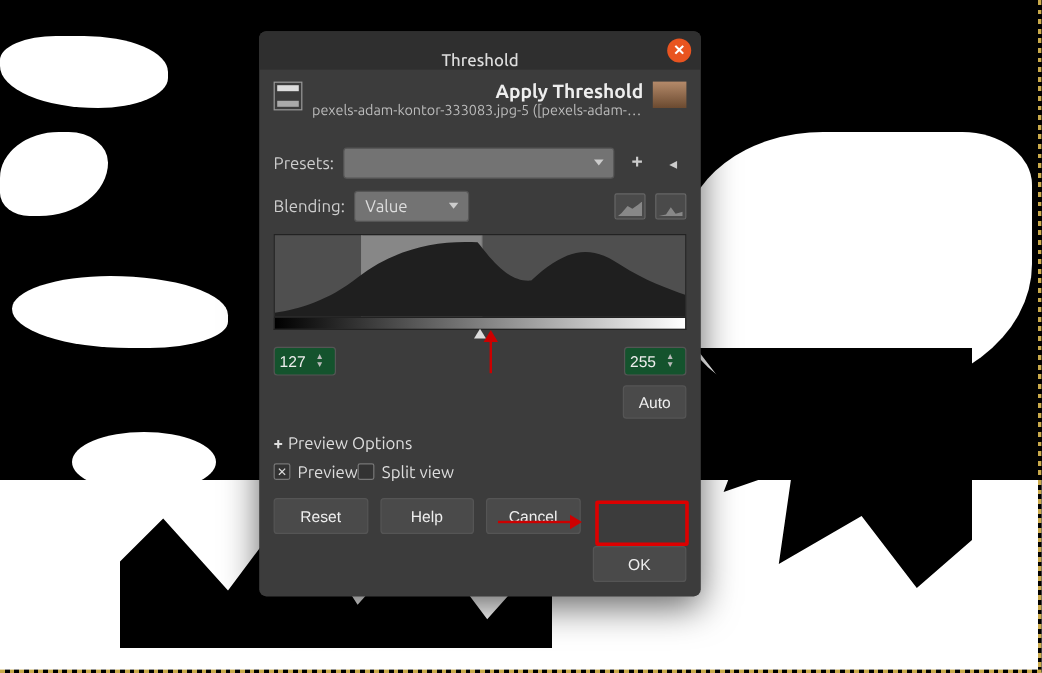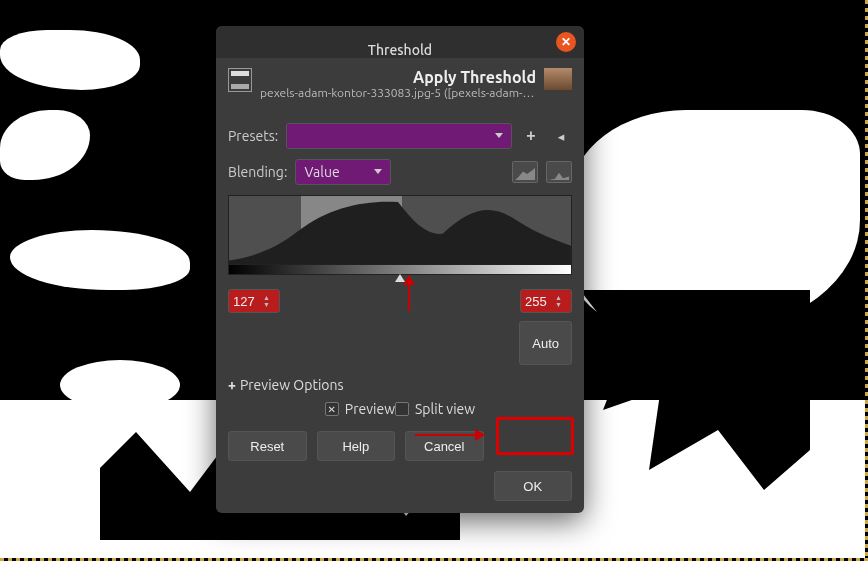--- a/index.html
+++ b/index.html
@@ -63,21 +63,21 @@
   .toolicon .bar.top { background:#ddd; }
   .header-txt { flex:1; min-width:0; }
   .header-title { font-weight:bold; color:#eee; font-size:16px; }
   .header-sub { font-size:12px; color:#bbb; white-space:nowrap; overflow:hidden; text-overflow:ellipsis; }
   .thumb { width:28px; height:22px; background:linear-gradient(#b48a6a,#6b4a30); flex-shrink:0; }
 
   .row { display:flex; align-items:center; gap:8px; margin-bottom:10px; }
   .label { color:#ccc; }
 
   .select {
-    background:#701a75; border:1px solid #555; border-radius:3px;
+    background:#737373; border:1px solid #555; border-radius:3px;
     height:26px; display:flex; align-items:center; padding:0 8px;
     color:#ddd; cursor:pointer; position:relative;
   }
   .select.preset { flex:1; }
   .select.channel { width:96px; }
   .caret { position:absolute; right:8px; top:9px;
     width:0; height:0; border-left:4px solid transparent; border-right:4px solid transparent;
     border-top:5px solid #ccc; }
 
   .iconbtn {
@@ -125,42 +125,42 @@
     position:absolute; top:-1px; left:50%; transform:translateX(-50%);
     width:0; height:0;
     border-left:5px solid transparent; border-right:5px solid transparent;
     border-bottom:8px solid #ddd;
     cursor:pointer;
   }
 
   .spinrow { display:flex; align-items:center; justify-content:space-between; margin-top:4px; }
   .spin {
     display:flex; align-items:center;
-    background:#b91c1c; border:1px solid #555; border-radius:3px;
+    background:#14532d; border:1px solid #555; border-radius:3px;
     height:24px; width:52px;
   }
   .spin input {
     background:transparent; border:0; color:#eee; width:34px;
     padding:0 4px; font-size:13px; text-align:left;
   }
   .spin .arrows { display:flex; flex-direction:column; }
   .spin .arrows span { font-size:7px; line-height:7px; color:#bbb; cursor:pointer; }
 
   .autorow { display:flex; justify-content:flex-end; margin-top:8px; }
   .btn {
     background:#4a4a4a; border:1px solid #555; border-radius:3px;
-    color:#eee; height:44px; padding:0 12px; cursor:pointer;
+    color:#eee; height:28px; padding:0 12px; cursor:pointer;
     display:inline-flex; align-items:center; justify-content:center;
     font-size:13px;
   }
 
   .disclose { display:flex; align-items:center; gap:6px; margin-top:12px; color:#ddd; cursor:pointer; }
   .disclose .plusmark { color:#ddd; font-weight:bold; margin-right:-2px; }
 
-  .previewrow { display:flex; align-items:center; justify-content:center; margin-top:8px; }
+  .previewrow { display:flex; align-items:center; justify-content:flex-start; margin-top:8px; }
   .chk { display:flex; align-items:center; gap:6px; cursor:pointer; }
   .chk .box {
     width:14px; height:14px; border:1px solid #777; background:#333; border-radius:2px;
     display:flex; align-items:center; justify-content:center;
   }
   .chk .box.checked::after { content:'✕'; font-size:10px; color:#ddd; }
 
   .btnrow { display:flex; gap:10px; margin-top:14px; }
   .btnrow .btn { flex:1; height:30px; }
   .btn.ok { position:relative;margin-top:40px; }

